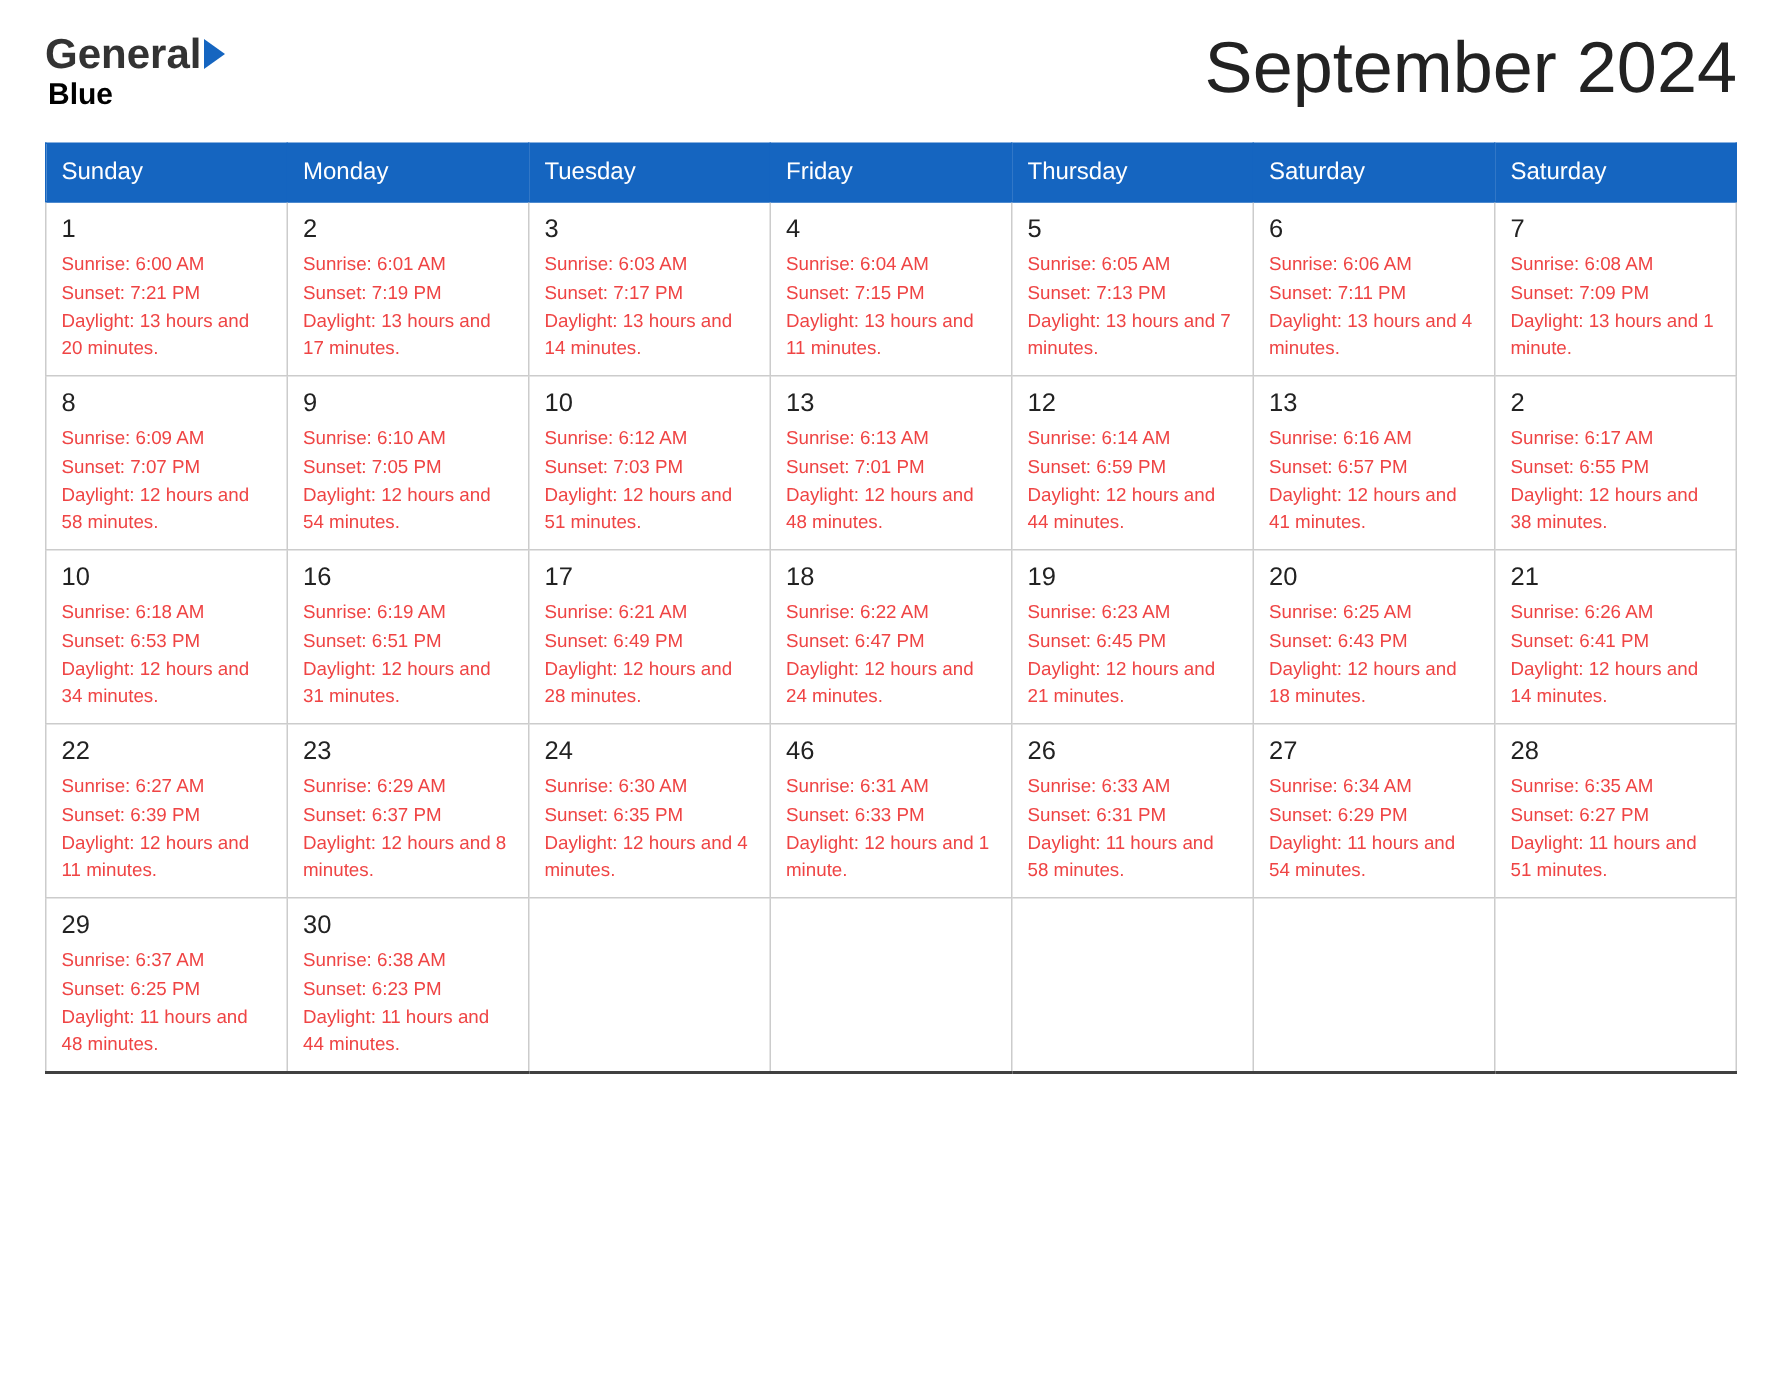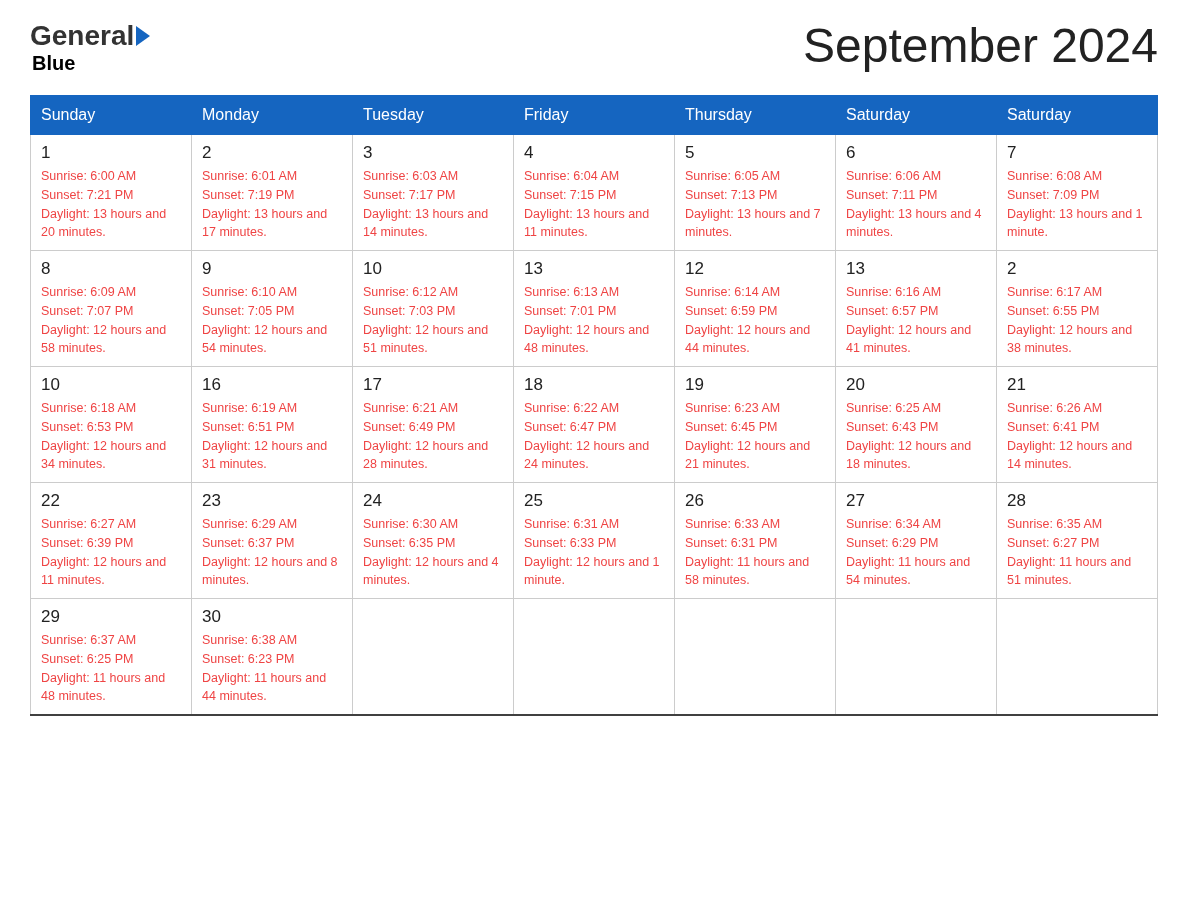--- a/index.html
+++ b/index.html
@@ -226,21 +226,21 @@
         </td>
         <td>
           <div class="day-number">23</div>
           <div class="day-info">Sunrise: 6:29 AM<br>Sunset: 6:37 PM<br>Daylight: 12 hours and 8 minutes.</div>
         </td>
         <td>
           <div class="day-number">24</div>
           <div class="day-info">Sunrise: 6:30 AM<br>Sunset: 6:35 PM<br>Daylight: 12 hours and 4 minutes.</div>
         </td>
         <td>
-          <div class="day-number">25</div>
+          <div class="day-number">46</div>
           <div class="day-info">Sunrise: 6:31 AM<br>Sunset: 6:33 PM<br>Daylight: 12 hours and 1 minute.</div>
         </td>
         <td>
           <div class="day-number">26</div>
           <div class="day-info">Sunrise: 6:33 AM<br>Sunset: 6:31 PM<br>Daylight: 11 hours and 58 minutes.</div>
         </td>
         <td>
           <div class="day-number">27</div>
           <div class="day-info">Sunrise: 6:34 AM<br>Sunset: 6:29 PM<br>Daylight: 11 hours and 54 minutes.</div>
         </td>

